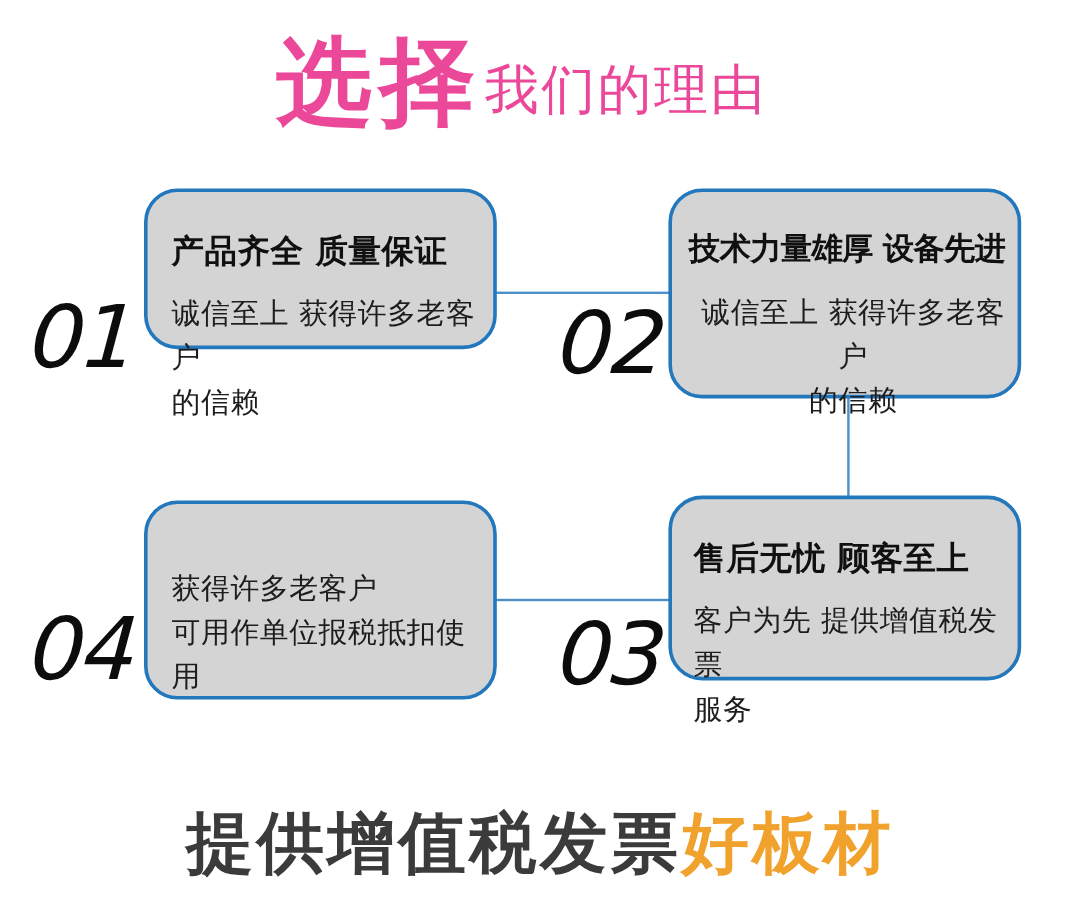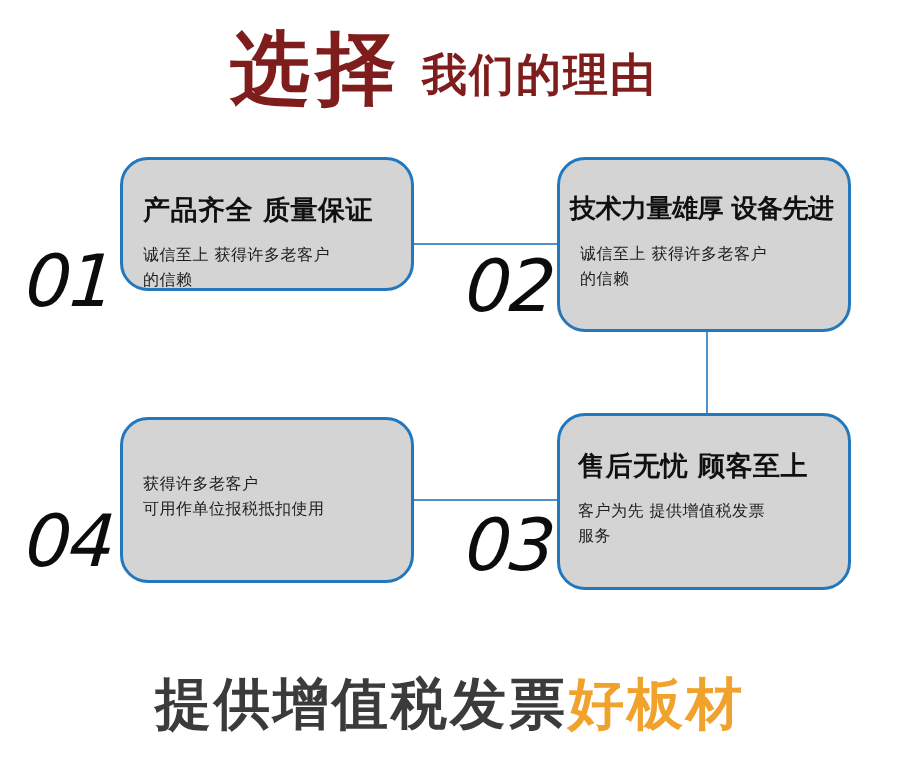--- a/index.html
+++ b/index.html
@@ -7,51 +7,51 @@
   body {
     width: 900px; height: 757px;
     font-family: "DejaVu Sans", "Liberation Sans", sans-serif;
     position: relative; overflow: hidden;
   }
   .stage { position: absolute; left: 0; top: 0; width: 900px; height: 757px; }
 
   
   .header {
     position: absolute; left: 230px; top: 24px;
-    display: flex; align-items: flex-end; gap: 20px;
-    color: #7f1d1d; white-space: nowrap;
+    display: flex; align-items: flex-end; gap: 2px;
+    color: #ec4899; white-space: nowrap;
   }
   .title-primary {
     font-size: 80px; font-weight: 900; line-height: 1.12;
     letter-spacing: 6px;
   }
   .title-secondary {
-    font-size: 45px; font-weight: 700; letter-spacing: 2px;
+    font-size: 45px; font-weight: 400; letter-spacing: 2px;
     padding-bottom: 9px;
   }
 
   
   .card {
     position: absolute;
     background: #D4D4D4;
     border: 3px solid #2377BD;
     border-radius: 28px;
     padding: 34px 14px 0 20px;
   }
   .card-1 { left: 120px; top: 157px; width: 294px; height: 134px; }
-  .card-2 { left: 557px; top: 157px; width: 294px; height: 175px; padding-left: 10px; padding-right: 6px; }
+  .card-2 { left: 557px; top: 157px; width: 294px; height: 175px; padding-left: 10px; padding-right: 6px; text-align: center; }
   .card-4 { left: 120px; top: 417px; width: 294px; height: 166px; }
-  .card-3 { left: 557px; top: 413px; width: 294px; height: 177px; padding-left: 18px; }
+  .card-3 { left: 557px; top: 413px; width: 294px; height: 154px; padding-left: 18px; }
   .card-title {
     font-size: 27px; font-weight: 700; color: #101010;
     letter-spacing: 0.5px; white-space: nowrap; line-height: 1.15;
   }
   .card-2 .card-title { font-size: 26px; letter-spacing: -0.5px; }
   .card-desc {
-    margin-top: 18px; font-size: 16px; color: #1d1d1d;
+    margin-top: 18px; font-size: 24px; color: #1d1d1d;
     line-height: 1.55; white-space: pre-line; letter-spacing: 0.5px;
   }
   .card-2 .card-desc { margin-left: 10px; }
 
   
   .num {
     position: absolute;
     font-size: 72px; font-style: italic; font-weight: 500;
     color: #0c0c0c; line-height: 1; letter-spacing: -2px;
     transform: skewX(-4deg);

